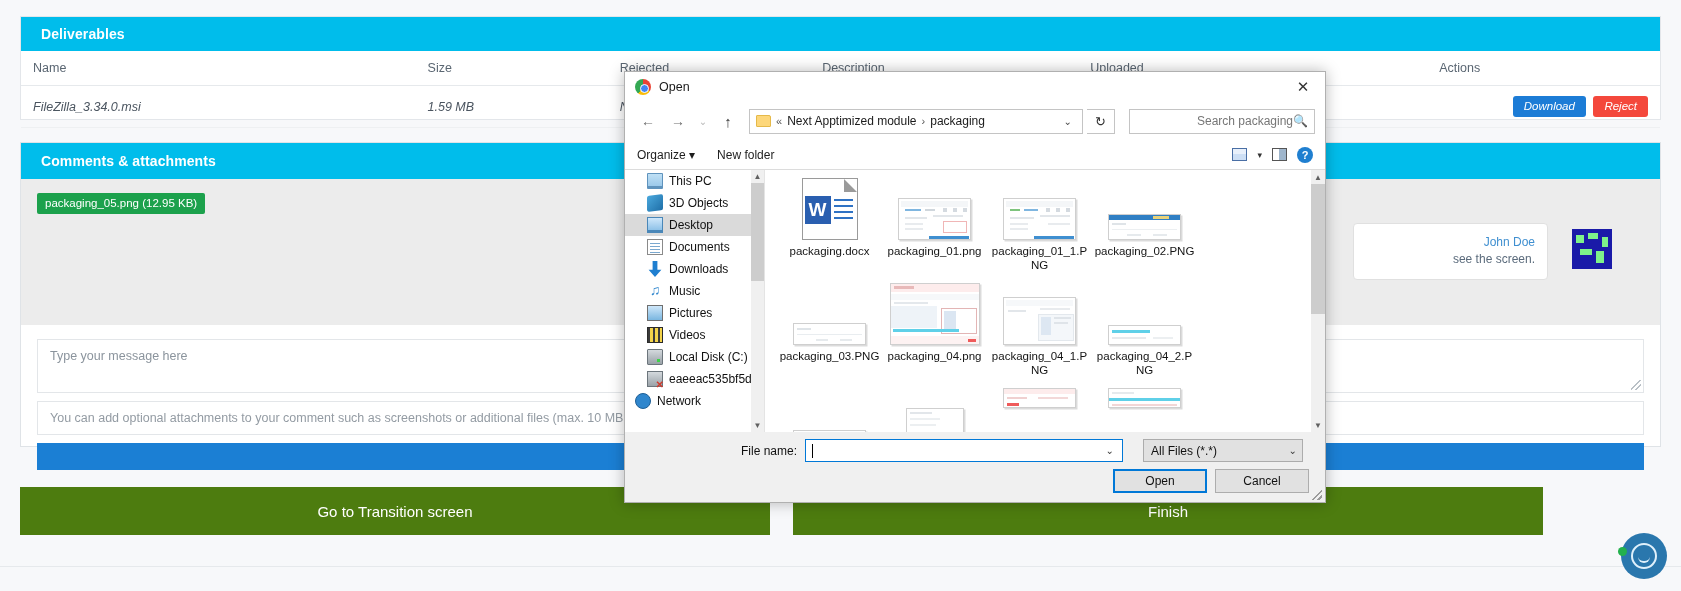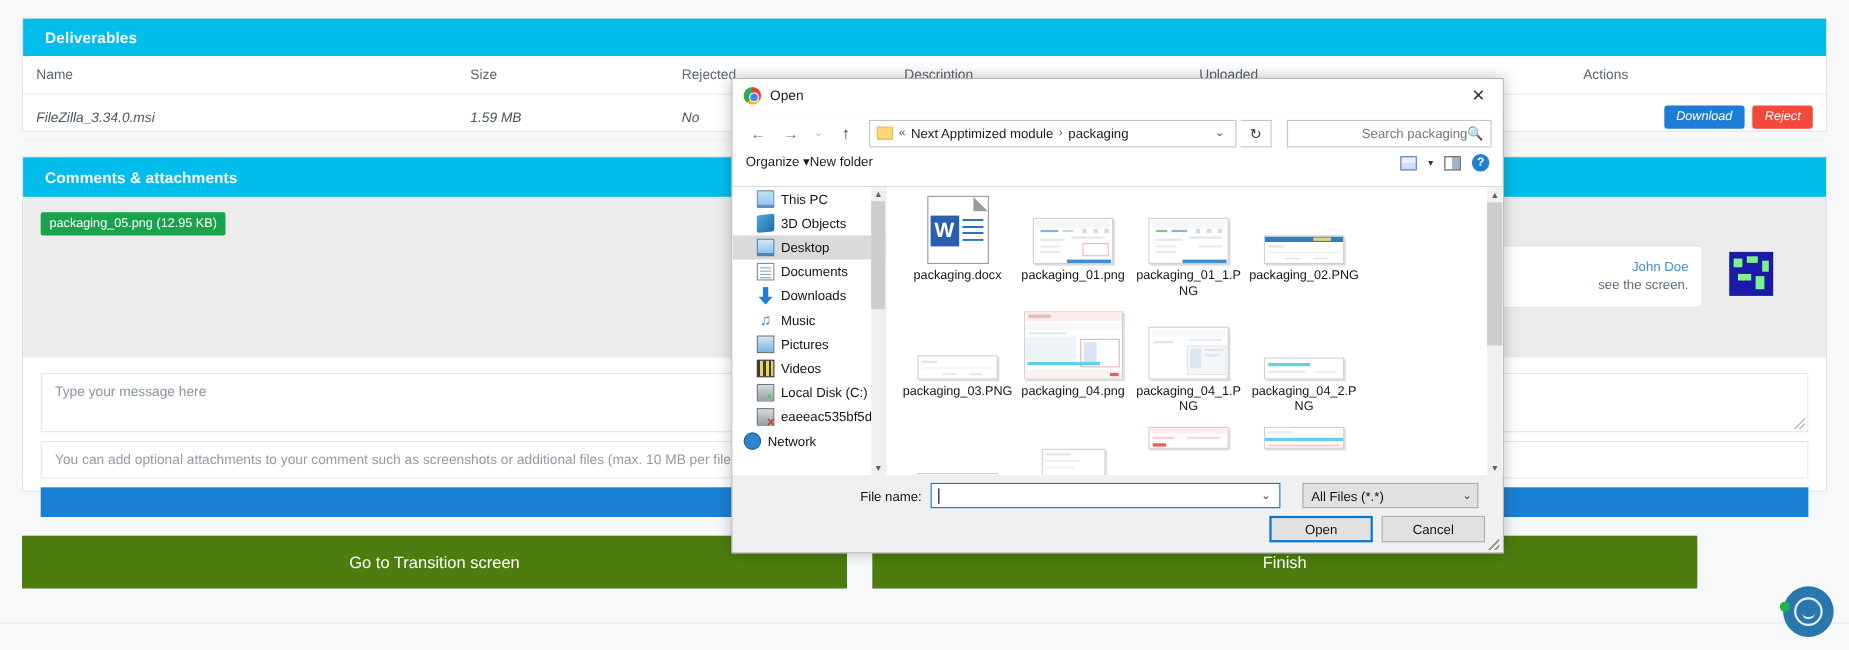--- a/index.html
+++ b/index.html
@@ -185,21 +185,21 @@
   }
   .fab-dot {
     position: absolute; left: -3px; top: 14px;
     width: 9px; height: 9px; border-radius: 50%;
     background: #23b14d;
   }
 
   
   #dialog {
     position: absolute;
-    left: 665px; top: 71px;
+    left: 624px; top: 71px;
     width: 702px; height: 432px;
     background: #f0f0f0;
     border: 1px solid #b0b0b0;
     box-shadow: 0 0 14px rgba(0,0,0,.28);
     font-size: 12px;
     color: #111;
   }
   .dlg-title {
     height: 30px;
     background: #ffffff;
@@ -273,22 +273,23 @@
     display: flex; align-items: center;
     padding: 0 6px 0 16px;
     text-align: right;
   }
   .searchbox span.ph { font-size: 12px; color: #767676; flex: 1; }
   .searchbox .mag { color: #3b3b3b; font-size: 12px; }
   .dlg-toolbar {
     height: 30px;
     background: #fff;
     border-bottom: 1px solid #dcdcdc;
-    display: flex; align-items: flex-start;
+    display: flex; align-items: center;
     padding: 0 12px;
+    gap: 22px;
   }
   .dlg-toolbar .tb { font-size: 12px; color: #1d1d1d; }
   .tb-right { margin-left: auto; display: flex; align-items: center; gap: 10px; }
   .view-ico {
     width: 15px; height: 13px;
     border: 1px solid #4a6fa5;
     background: linear-gradient(#e8f0fb 50%, #cddff5 50%);
   }
   .pane-ico {
     width: 15px; height: 13px;

